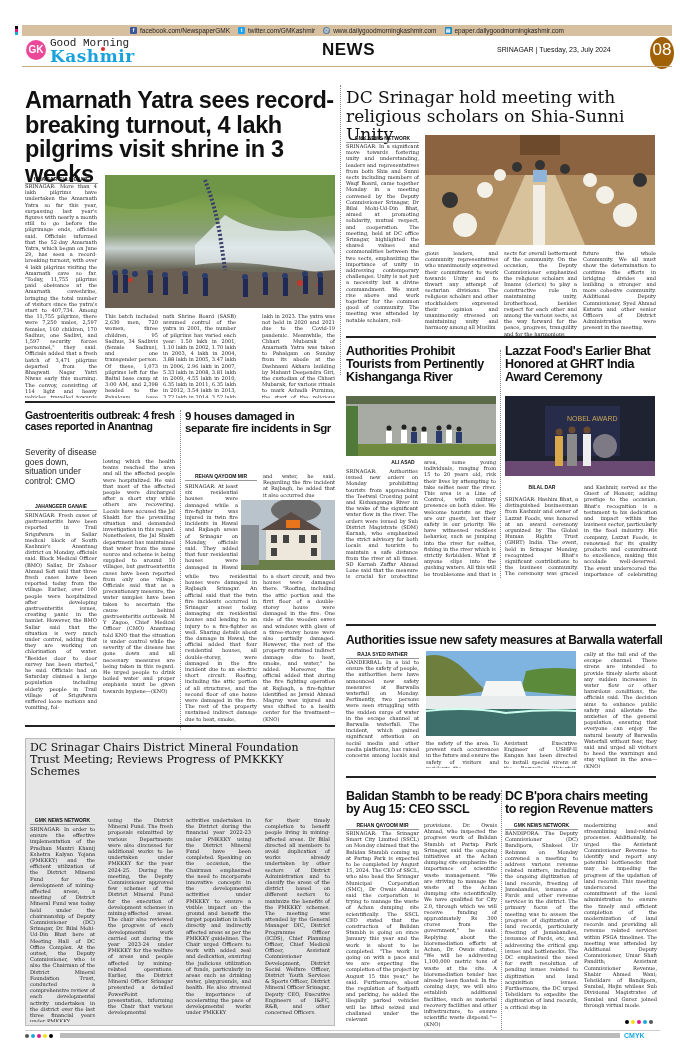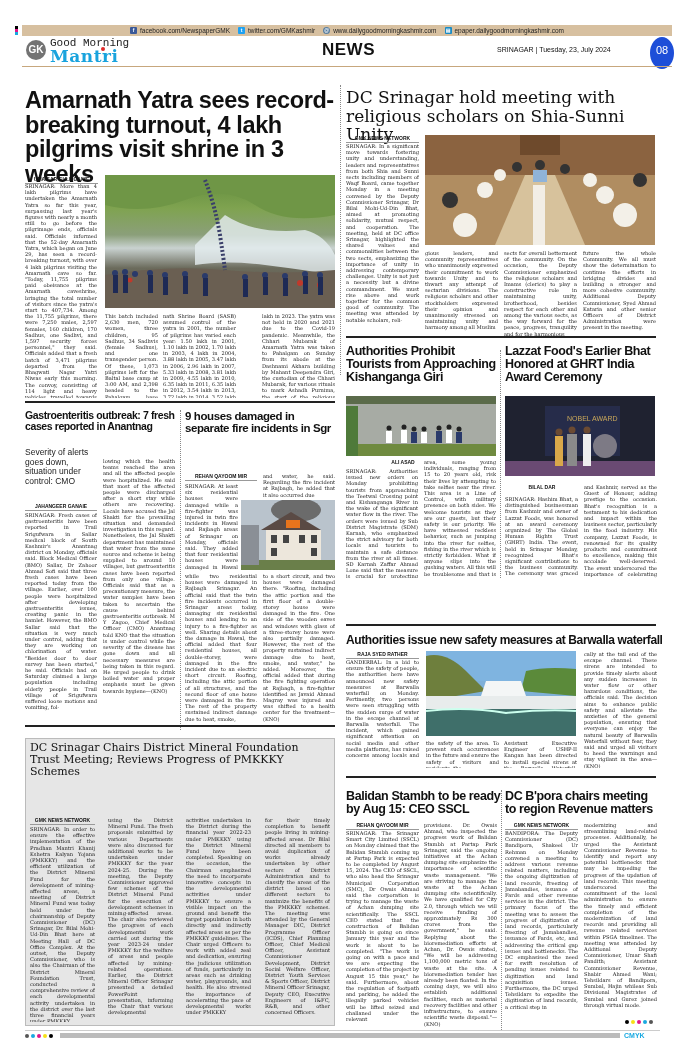--- a/index.html
+++ b/index.html
@@ -3,27 +3,27 @@
 <meta charset="utf-8">
 <style>
 *{box-sizing:border-box;margin:0;padding:0}
 body{width:680px;height:1053px;background:#fff;font-family:"DejaVu Serif",serif;color:#111;position:relative;overflow:hidden}
 .abs{position:absolute}
 .topbar{left:22px;top:25px;width:650px;height:11px;background:#d7c0a0;display:flex;align-items:center;justify-content:center;gap:8px;font-family:"Liberation Sans",sans-serif;font-size:6.5px;color:#222}
 .topbar .it{display:flex;align-items:center;gap:3px}
 .ico{display:inline-block;width:7px;height:7px;border-radius:1px;font-size:5px;color:#fff;text-align:center;line-height:7px;font-weight:bold}
 .reg{left:15px;top:26px;width:3px;height:9px;background:linear-gradient(#000 0 33%,#e0168b 33% 66%,#19a9e1 66%)}
 .masthead{left:22px;top:36px;width:650px;height:28px}
-.logo-circle{left:4px;top:4px;width:20px;height:20px;border-radius:50%;background:#737373;color:#fff;font-family:"Liberation Sans",sans-serif;font-size:10px;text-align:center;line-height:20px;font-weight:bold}
+.logo-circle{left:4px;top:4px;width:20px;height:20px;border-radius:50%;background:#ec4899;color:#fff;font-family:"Liberation Sans",sans-serif;font-size:10px;text-align:center;line-height:20px;font-weight:bold}
 .logo-top{left:28px;top:1px;font-family:Liberation Mono, monospace;font-size:11px;color:#222}
 .logo-main{left:28px;top:10px;font-family:"DejaVu Serif",serif;font-size:17px;color:#19a3dd;font-weight:bold;letter-spacing:.5px}
 .logo-dot{left:79px;top:11px;width:4px;height:4px;border-radius:50%;background:#e12a2a}
 .section{left:300px;top:4px;font-family:"Liberation Sans",sans-serif;font-weight:bold;font-size:17px;letter-spacing:.5px}
 .dateline{left:475px;top:10px;font-family:"Liberation Sans",sans-serif;font-size:7px}
-.pageno{left:628px;top:1px;width:24px;height:32px;border-radius:50%;background:#1d4ed8;color:#fff;font-family:"Liberation Sans",sans-serif;font-size:11px;text-align:center;line-height:26px}
+.pageno{left:628px;top:1px;width:24px;height:32px;border-radius:50%;background:#a16207;color:#fff;font-family:"Liberation Sans",sans-serif;font-size:17px;text-align:center;line-height:26px}
 .rule{height:1px;background:#c7a77d}
 .hl-sans{font-family:"Liberation Sans",sans-serif;font-weight:bold;letter-spacing:-.4px;line-height:1.05}
 .hl-serif{font-family:"DejaVu Serif",serif;line-height:1.1}
 .byline{font-family:"Liberation Sans",sans-serif;font-size:5px;font-weight:bold;border-bottom:.5px solid #999;padding-bottom:1px;text-align:center}
 .col{font-size:5.1px;line-height:6.2px;text-align:justify;color:#222;overflow:hidden}
 .photo{overflow:hidden}
 .hr{height:2px;background:#222}
 .vdot{border-left:1px dotted #888}
 .sub{font-family:"Liberation Sans",sans-serif;font-size:10px;line-height:12px;color:#222}
 .bottombar{left:60px;top:1033px;width:560px;height:5px;background:#bbb}
@@ -50,21 +50,21 @@
     </span>
   <span class="it">
       <span class="ico" style="background:#1a8bc4">▤</span>
       <span>epaper.dailygoodmorningkashmir.com</span>
     </span>
 </div>
 
 <div class="abs masthead">
   <div class="abs logo-circle">GK</div>
   <div class="abs logo-top">Good Morning</div>
-  <div class="abs logo-main">Mantri</div>
+  <div class="abs logo-main">Kashmir</div>
   <div class="abs logo-dot"></div>
   <div class="abs section">NEWS</div>
   <div class="abs dateline">SRINAGAR | Tuesday, 23, July 2024</div>
   <div class="abs pageno">08</div>
 </div>
 <div class="abs rule" style="left:22px;top:66px;width:650px"></div>
 
 <div class="abs hl-sans" style="left:25px;top:88px;width:310px;font-size:23.5px">Amarnath Yatra sees record-breaking turnout, 4 lakh pilgrims visit shrine in 3 weeks</div>
 <div class="abs byline" style="left:25px;top:176px;width:73px">UMAISAR GULL GANIE</div>
 <div class="abs col" style="left:25px;top:183px;width:72px;height:215px">SRINAGAR: More than 4 lakh pilgrims have undertaken the Amarnath Yatra so far this year, surpassing last year's figures with nearly a month still to go before the pilgrimage ends, officials said. Officials informed that the 52-day Amarnath Yatra, which began on June 29, has seen a record-breaking turnout, with over 4 lakh pilgrims visiting the Amarnath cave so far. "Today, 11,755 pilgrims paid obeisance at the Amarnath caveshrine, bringing the total number of visitors since the yatra's start to 407,734. Among the 11,755 pilgrims, there were 7,250 males, 2,597 females, 160 children, 170 Sadhus, one Sadhvi, and 1,597 security forces personnel," they said. Officials added that a fresh batch of 3,471 pilgrims departed from the Bhagwati Nagar Yatri Niwas early this morning. The convoy, consisting of 114 light and heavy vehicles, travelled towards the twin base camps under tight security.</div>
@@ -139,21 +139,21 @@
         <circle cx="215" cy="45" r="7"></circle>
       </g>
     <rect x="108" y="35" width="14" height="12" fill="#8fb3d9"></rect>
   </svg>
 </div>
 <div class="abs col" style="left:425px;top:250px;width:73px;height:115px">gious leaders, and community representatives who unanimously expressed their commitment to work towards Unity and to thwart any attempt of sectarian divisions. The religious scholars and other stockholders expressed their opinion and unanimously stressed on maintaining unity and harmony among all Muslim</div>
 <div class="abs col" style="left:504px;top:250px;width:73px;height:115px">sects for overall betterment of the community. On the occasion, the Deputy Commissioner emphasized the religious scholars and Imams (clerics) to play a constructive role in maintaining unity, brotherhood, besides respect for each other and among the various sects, as the way forward for the peace, progress, tranquility and for the harmonious</div>
 <div class="abs col" style="left:583px;top:250px;width:73px;height:115px">future the whole Community. We all must show the determination to continue the efforts in bridging divides and building a stronger and more cohesive community. Additional Deputy Commissioner, Syed Ahmad Kataria and other senior Officers of District Administration were present in the meeting.</div>
 <div class="abs hr" style="left:346px;top:336px;width:310px;height:1.5px"></div>
 
-<div class="abs hl-sans" style="left:346px;top:345px;width:155px;font-size:12.5px">Authorities Prohibit Tourists from Approaching Kishanganga Giri</div>
+<div class="abs hl-sans" style="left:346px;top:345px;width:155px;font-size:12.5px">Authorities Prohibit Tourists from Pertinently Kishanganga River</div>
 <div class="abs photo" style="left:346px;top:396px;width:150px;height:60px;background:#98a09a">
   <svg width="150" height="60" viewBox="0 0 150 60">
     <rect width="150" height="8" fill="#5b6b4a"></rect>
     <rect y="8" width="150" height="40" fill="#a7aba4"></rect>
     <rect y="48" width="150" height="12" fill="#6f8a3f"></rect>
     <rect x="0" y="10" width="12" height="50" fill="#4f7a3a"></rect>
     <g fill="#fff">
         <rect x="40" y="35" width="6" height="12"></rect>
         <rect x="55" y="34" width="6" height="13"></rect>
         <rect x="75" y="36" width="6" height="11"></rect>
@@ -212,22 +212,22 @@
     <path d="M60 30 L95 30 L100 45 L55 45Z" fill="#f4f6f6"></path>
     <rect x="0" y="58" width="150" height="27" fill="#3f6f6a"></rect>
     <path d="M0 60 Q40 55 80 62 Q120 58 150 60" stroke="#cfe" stroke-width="2" fill="none"></path>
   </svg>
 </div>
 <div class="abs col" style="left:426px;top:740px;width:73px;height:28px">the safety of the area. To prevent such occurrences in the future and ensure the safety of visitors and residents, the</div>
 <div class="abs col" style="left:504px;top:740px;width:73px;height:28px">Assistant Executive Engineer of USHP-II Kangan has been directed to install special sirens at the Barwalla Waterfall, specifi-</div>
 <div class="abs col" style="left:584px;top:651px;width:73px;height:117px">cally at the tail end of the escape channel. These sirens are intended to provide timely alerts about any sudden increases in water flow or other hazardous conditions, the officials said. The decision aims to enhance public safety and alleviate the anxieties of the general population, ensuring that everyone can enjoy the natural beauty of Barwalla Waterfall without fear, they said and urged all visitors to heed the warnings and stay vigilant in the area—(KNO)</div>
 <div class="abs hr" style="left:346px;top:776px;width:310px;height:1.5px"></div>
 
-<div class="abs hl-sans" style="left:25px;top:410px;width:155px;font-size:10.5px">Gastroenteritis outbreak: 7 fresh cases reported in Anantnag</div>
-<div class="abs sub" style="left:25px;top:448px;width:72px;font-size:8.5px;line-height:9.5px">Severity of alerts goes down, situation under control: CMO</div>
+<div class="abs hl-sans" style="left:25px;top:410px;width:155px;font-size:10.5px">Gastroenteritis outbreak: 4 fresh cases reported in Anantnag</div>
+<div class="abs sub" style="left:25px;top:448px;width:72px;font-size:8.5px;line-height:9.5px">Severity of disease goes down, situation under control: CMO</div>
 <div class="abs byline" style="left:25px;top:503px;width:72px">JAHANGEER GANAIE</div>
 <div class="abs col" style="left:25px;top:512px;width:72px;height:218px">SRINAGAR: Fresh cases of gastroenteritis have been reported in Trail Srigufwara in Sallar medical block of South Kashmir's Anantnag district on Monday, officials said. Block Medical Officer (BMO) Sallar, Dr Zahoor Ahmad Sofi said that three fresh cases have been reported today from the village. Earlier, over 100 people were hospitalized after developing gastroenteritis issues, creating panic in the hamlet. However, the BMO Sallar said that the situation is very much under control, adding that they are working on chlorination of water. "Besides door to door survey has been started," he said. Officials had on Saturday claimed a large population including elderly people in Trail village of Srigufwara suffered loose motions and vomiting, fol-</div>
 <div class="abs col" style="left:103px;top:458px;width:72px;height:272px">lowing which the health teams reached the area and all the affected people were hospitalized. He said that most of the affected people were discharged after a short stay while others are recovering. Locals have accused the Jal Shakti for the prevailing situation and demanded investigation in this regard. Nonetheless, the Jal Shakti department has maintained that water from the same source and scheme is being supplied to around 10 villages, but gastroenteritis cases have been reported from only one village. Officials said that as a precautionary measure, the water samples have been taken to ascertain the cause behind gastroenteritis outbreak. M Y Zagoo, Chief Medical Officer (CMO) Anantnag told KNO that the situation is under control while the severity of the disease has gone down and all necessary measures are being taken in this regard. He urged people to drink boiled water and proper emphasis must be given towards hygiene—(KNO)</div>
 <div class="abs vdot" style="left:180px;top:410px;height:320px"></div>
 
 <div class="abs hl-sans" style="left:185px;top:410px;width:150px;font-size:11.5px">9 houses damaged in separate fire incidents in Sgr</div>
 <div class="abs byline" style="left:185px;top:473px;width:72px">REHAN QAYOOM MIR</div>
 <div class="abs col" style="left:185px;top:483px;width:53px;height:88px">SRINAGAR: At least six residential houses were damaged while a fire-fighter was injured in twin fire incidents in Hawal and Rajbagh areas of Srinagar on Monday, officials said. They added that four residential houses were damaged in Hawal area,</div>
 <div class="abs col" style="left:263px;top:473px;width:72px;height:24px">and water, he said. Regarding the fire incident at Rajbagh, he added that it also occurred due</div>
 <div class="abs photo" style="left:241px;top:500px;width:94px;height:70px;background:#a8b2bf">

